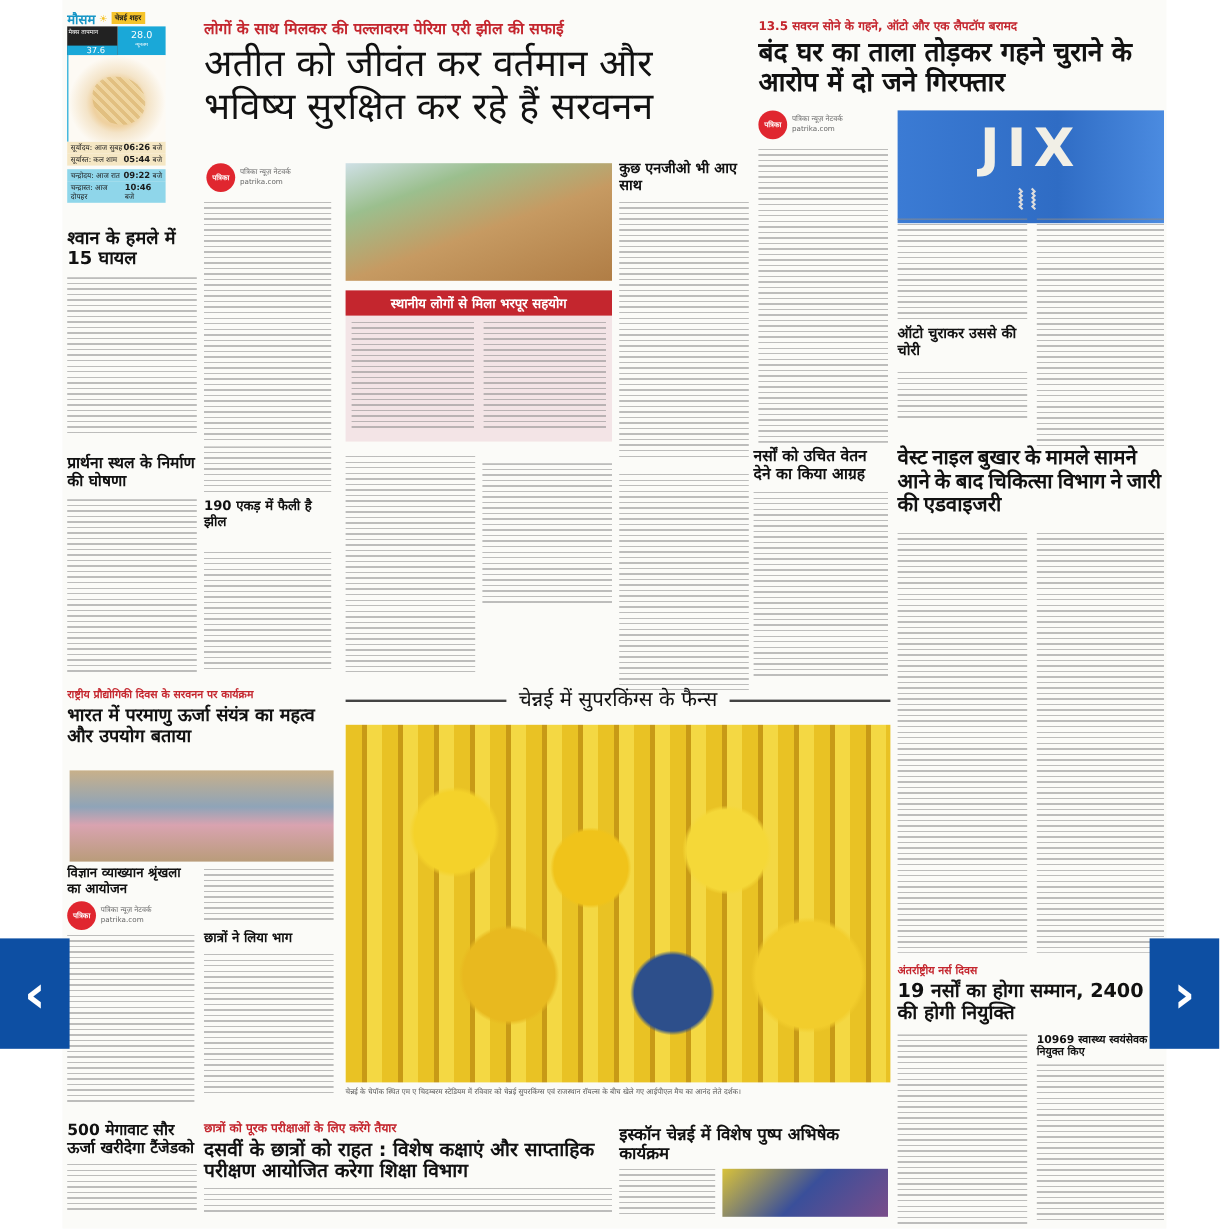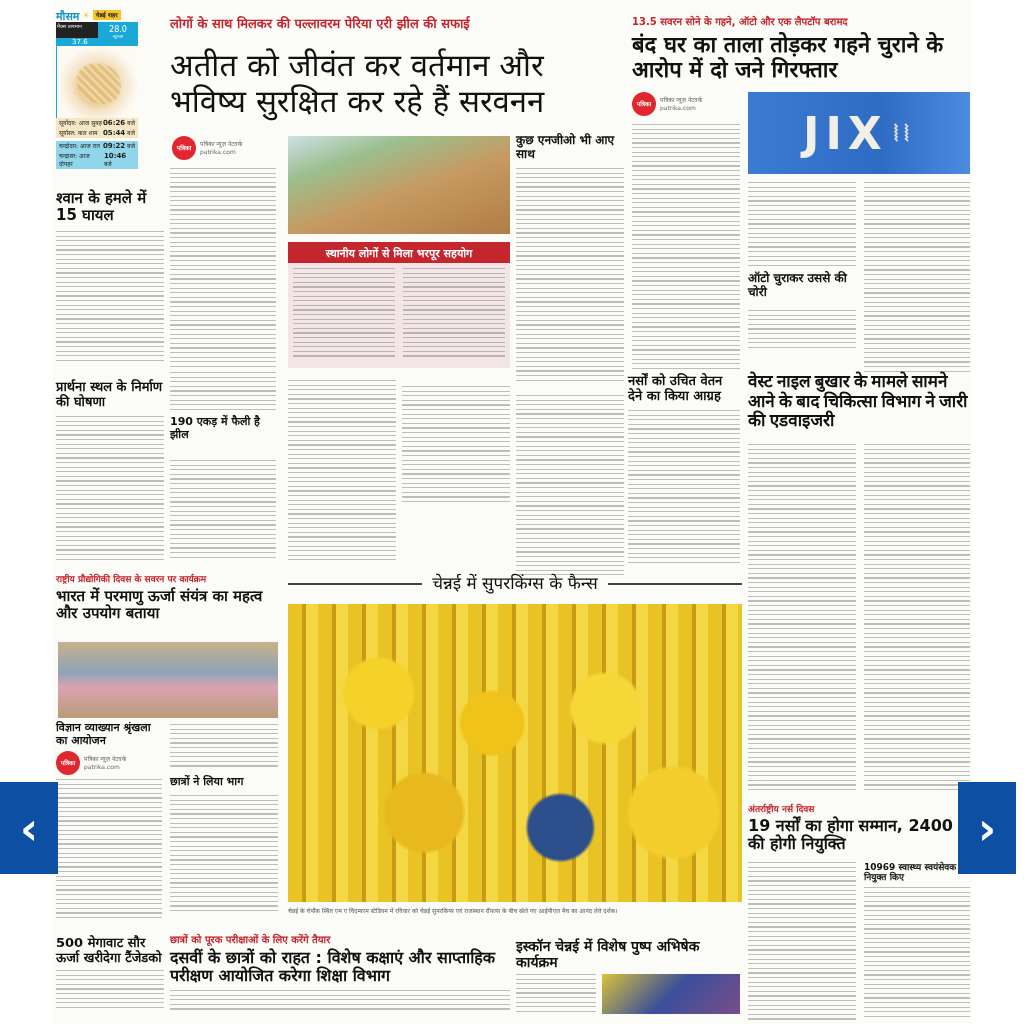--- a/index.html
+++ b/index.html
@@ -94,21 +94,21 @@
     <div class="fill-lines" style="height:130px;margin-top:6px;"></div>
   </div>
 
   <div style="position:absolute;left:4px;top:380px;width:108px;">
     <div class="headline" style="font-size:13px;font-weight:bold;">प्रार्थना स्थल के निर्माण की घोषणा</div>
     <div class="fill-lines" style="height:145px;margin-top:6px;"></div>
   </div>
 
   <div style="position:absolute;left:118px;top:14px;width:452px;">
     <div class="kicker" style="font-size:13px;">लोगों के साथ मिलकर की पल्लावरम पेरिया एरी झील की सफाई</div>
-    <div class="headline" style="font-size:31px;margin-top:16px;">अतीत को जीवंत कर वर्तमान और भविष्य सुरक्षित कर रहे हैं सरवनन</div>
+    <div class="headline" style="font-size:31px;margin-top:4px;">अतीत को जीवंत कर वर्तमान और भविष्य सुरक्षित कर रहे हैं सरवनन</div>
   </div>
 
   <div class="byline" style="position:absolute;left:120px;top:136px;">
     <div class="logo-dot">पत्रिका</div>
     <div class="byline-text">
         <div>पत्रिका न्यूज़ नेटवर्क</div>
         <div>patrika.com</div>
       </div>
   </div>
   <div class="fill-lines" style="position:absolute;left:118px;top:168px;width:106px;height:200px;"></div>
@@ -150,21 +150,21 @@
     <div class="headline" style="font-size:22px;font-weight:bold;margin-top:4px;">बंद घर का ताला तोड़कर गहने चुराने के आरोप में दो जने गिरफ्तार</div>
   </div>
   <div class="byline" style="position:absolute;left:580px;top:92px;">
     <div class="logo-dot">पत्रिका</div>
     <div class="byline-text">
         <div>पत्रिका न्यूज़ नेटवर्क</div>
         <div>patrika.com</div>
       </div>
   </div>
   <div class="fill-lines" style="position:absolute;left:580px;top:124px;width:108px;height:245px;"></div>
-  <div style="position:absolute;left:696px;top:92px;width:222px;height:82px;background:linear-gradient(90deg,#3b7bd4,#2f6cc4 60%,#4b8be0);display:flex;align-items:center;justify-content:center;gap:6px;color:#eee;font-size:44px;font-weight:bold;letter-spacing:6px;">
+  <div style="position:absolute;left:696px;top:92px;width:222px;height:94px;background:linear-gradient(90deg,#3b7bd4,#2f6cc4 60%,#4b8be0);display:flex;align-items:center;justify-content:center;gap:6px;color:#eee;font-size:44px;font-weight:bold;letter-spacing:6px;flex-direction:column;">
     <span style="color:#f1efe6;">JIX</span>
       <span style="font-size:22px;color:#ddd;">⦚⦚</span>
   </div>
   <div class="fill-lines" style="position:absolute;left:696px;top:182px;width:108px;height:86px;"></div>
   <div style="position:absolute;left:696px;top:272px;width:108px;">
     <div class="headline" style="font-size:12px;font-weight:bold;">ऑटो चुराकर उससे की चोरी</div>
     <div class="fill-lines" style="height:40px;margin-top:10px;"></div>
   </div>
   <div class="fill-lines" style="position:absolute;left:812px;top:182px;width:106px;height:190px;"></div>
 
@@ -178,21 +178,21 @@
     <div class="kicker" style="font-size:9px;">अंतर्राष्ट्रीय नर्स दिवस</div>
     <div class="headline" style="font-size:16px;font-weight:bold;margin-top:2px;">19 नर्सों का होगा सम्मान, 2400 की होगी नियुक्ति</div>
   </div>
   <div class="fill-lines" style="position:absolute;left:696px;top:862px;width:108px;height:160px;"></div>
   <div style="position:absolute;left:812px;top:862px;width:106px;">
     <div class="headline" style="font-size:9px;font-weight:bold;">10969 स्वास्थ्य स्वयंसेवक नियुक्त किए</div>
     <div class="fill-lines" style="height:130px;margin-top:4px;"></div>
   </div>
 
   <div style="position:absolute;left:4px;top:572px;width:226px;">
-    <div class="kicker" style="font-size:9px;">राष्ट्रीय प्रौद्योगिकी दिवस के सवरन पर कार्यक्रम</div>
+    <div class="kicker" style="font-size:9px;">राष्ट्रीय प्रौद्योगिकी दिवस के सरवनन पर कार्यक्रम</div>
     <div class="headline" style="font-size:15px;font-weight:bold;margin-top:3px;">भारत में परमाणु ऊर्जा संयंत्र का महत्व और उपयोग बताया</div>
   </div>
   <div style="position:absolute;left:6px;top:642px;width:220px;height:76px;background:linear-gradient(180deg,#c8b08a 0%,#8fa4b8 40%,#d9a3b0 60%,#b99c7a 100%);"></div>
   <div style="position:absolute;left:4px;top:722px;width:106px;">
     <div class="headline" style="font-size:11px;font-weight:bold;">विज्ञान व्याख्यान श्रृंखला का आयोजन</div>
     <div class="byline" style="margin-top:4px;">
       <div class="logo-dot">पत्रिका</div>
       <div class="byline-text">
           <div>पत्रिका न्यूज़ नेटवर्क</div>
           <div>patrika.com</div>

